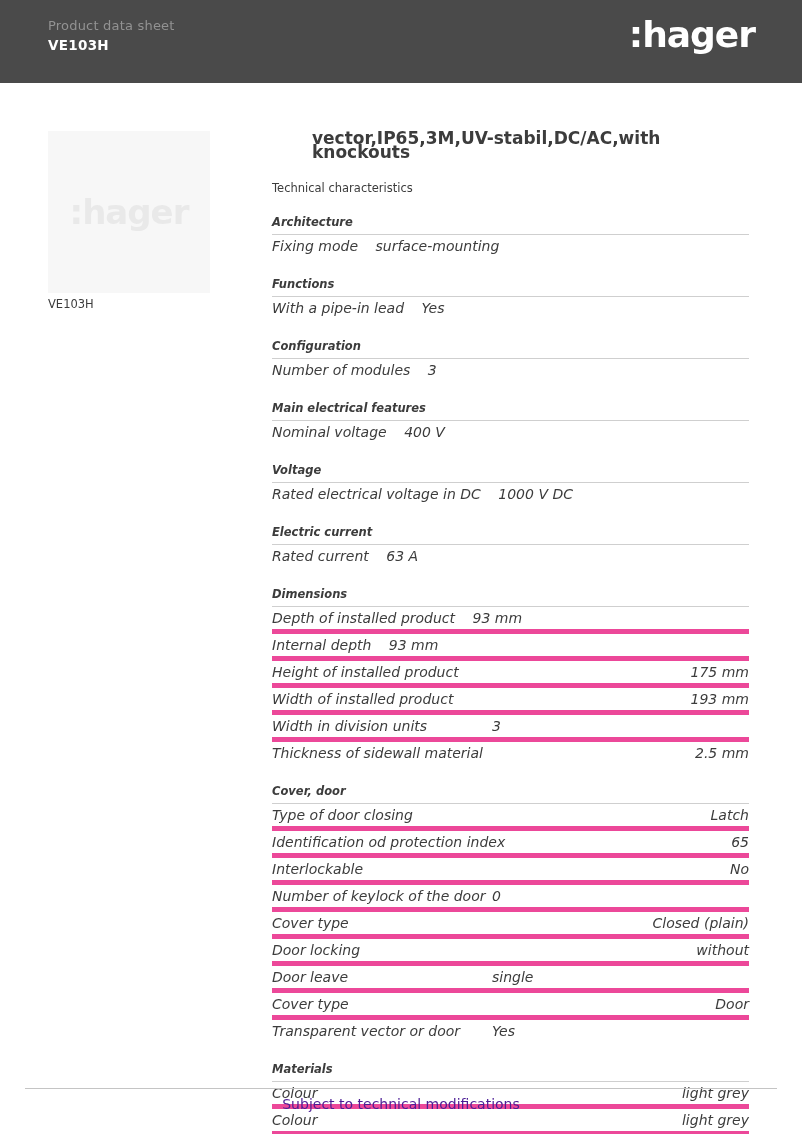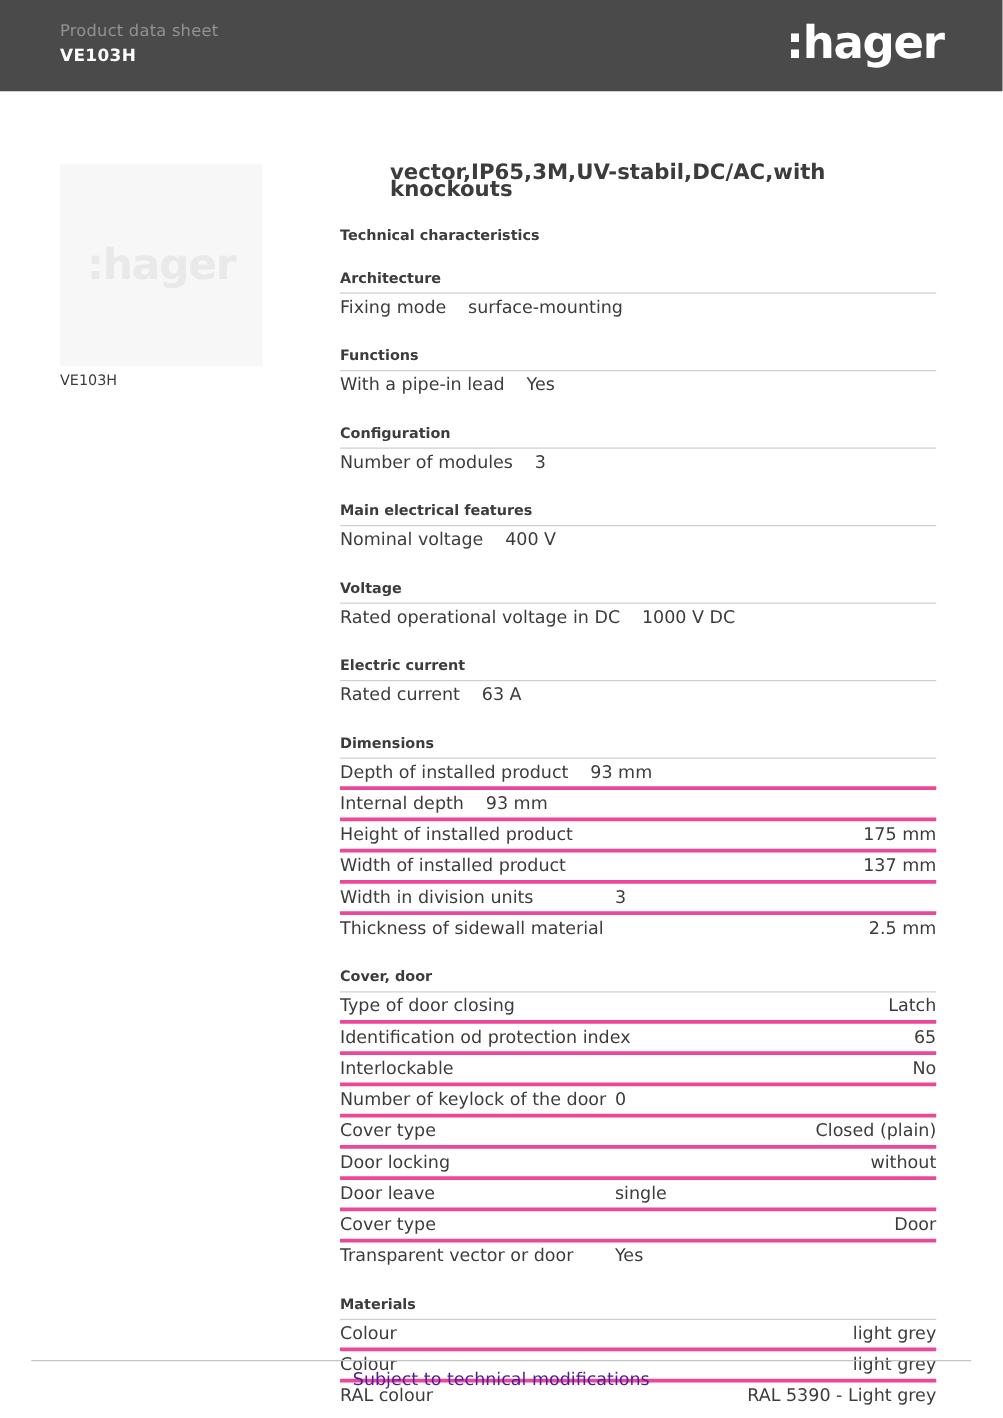--- a/index.html
+++ b/index.html
@@ -6,21 +6,21 @@
   html,body { background:#ffffff; }
   body {
     width:802px; height:1134px;
     font-family:"DejaVu Sans","Liberation Sans",sans-serif;
     color:#3c3c3c; position:relative; overflow:hidden;
   }
   .page { position:relative; width:802px; height:1134px; background:#fff; }
 
   
   .header {
-    position:absolute; top:0; left:0; width:802px; height:73px;
+    position:absolute; top:0; left:0; width:802px; height:83px;
     background:#4a4a4a;
   }
   .header .titles { position:absolute; left:48px; top:18px; }
   .doc-type { font-size:13px; color:#929292; letter-spacing:.2px; }
   .product-code { font-size:13.5px; font-weight:bold; color:#ffffff; margin-top:4px; letter-spacing:.3px; }
   .logo {
     position:absolute; right:47px; top:14px;
     font-size:36px; font-weight:bold; color:#ffffff; letter-spacing:-1px;
   }
 
@@ -28,32 +28,32 @@
   .product-visual {
     position:absolute; left:48px; top:131px; width:162px; height:162px;
     background:#f7f7f7; display:flex; align-items:center; justify-content:center;
   }
   .watermark { font-size:34px; font-weight:bold; color:#e9e9e9; letter-spacing:-1px; }
   .product-caption { position:absolute; left:48px; top:297px; font-size:11.5px; color:#3c3c3c; }
 
   
   .right-col { position:absolute; left:272px; top:131px; width:477px; }
   .doc-title { font-size:17px; font-weight:bold; line-height:14px;margin-left:40px; }
-  .tech-chars { font-size:11.5px; font-weight:bold; line-height:14px; margin-top:22px; }
-
-  .section { margin-top:20px; }
+  .tech-chars { font-size:11.5px; font-weight:normal; line-height:14px; margin-top:22px; }
+
+  .section { margin-top:20px;font-style:italic; }
   .section-title {
     font-size:11.5px; font-weight:bold; line-height:14px;
     padding-bottom:5px; border-bottom:1px solid #cfcfcf;
   }
   .row {
     position:relative; font-size:14px; line-height:14px;
     padding:4px 0; min-height:22px;
   }
-  .row + .row { border-top:3px solid #ec4899; }
+  .row + .row { border-top:5px solid #ec4899; }
   .row .label { color:#3c3c3c; }
   .val-inline { margin-left:13px; }
   .val-mid { position:absolute; left:220px; top:4px; }
   .val-right { position:absolute; right:0; top:4px; }
 
   
   .footer {
     position:absolute; left:25px; right:25px; top:1088px;
     border-top:1px solid #c4c4c4; text-align:center;
   }
@@ -118,21 +118,21 @@
     <span class="label">Nominal voltage</span>
     <span class="value val-inline">400 V</span>
   </div>
 </div>
   </div>
 
   <div class="section">
     <div class="section-title">Voltage</div>
     <div class="rows">
   <div class="row">
-    <span class="label">Rated operational voltage in DC</span>
+    <span class="label">Rated electrical voltage in DC</span>
     <span class="value val-inline">1000 V DC</span>
   </div>
 </div>
   </div>
 
   <div class="section">
     <div class="section-title">Electric current</div>
     <div class="rows">
   <div class="row">
     <span class="label">Rated current</span>
@@ -154,21 +154,21 @@
     <span class="value val-inline">93 mm</span>
   </div>
 
   <div class="row">
     <span class="label">Height of installed product</span>
     <span class="value val-right">175 mm</span>
   </div>
 
   <div class="row">
     <span class="label">Width of installed product</span>
-    <span class="value val-right">137 mm</span>
+    <span class="value val-right">193 mm</span>
   </div>
 
   <div class="row">
     <span class="label">Width in division units</span>
     <span class="value val-mid">3</span>
   </div>
 
   <div class="row">
     <span class="label">Thickness of sidewall material</span>
     <span class="value val-right">2.5 mm</span>

